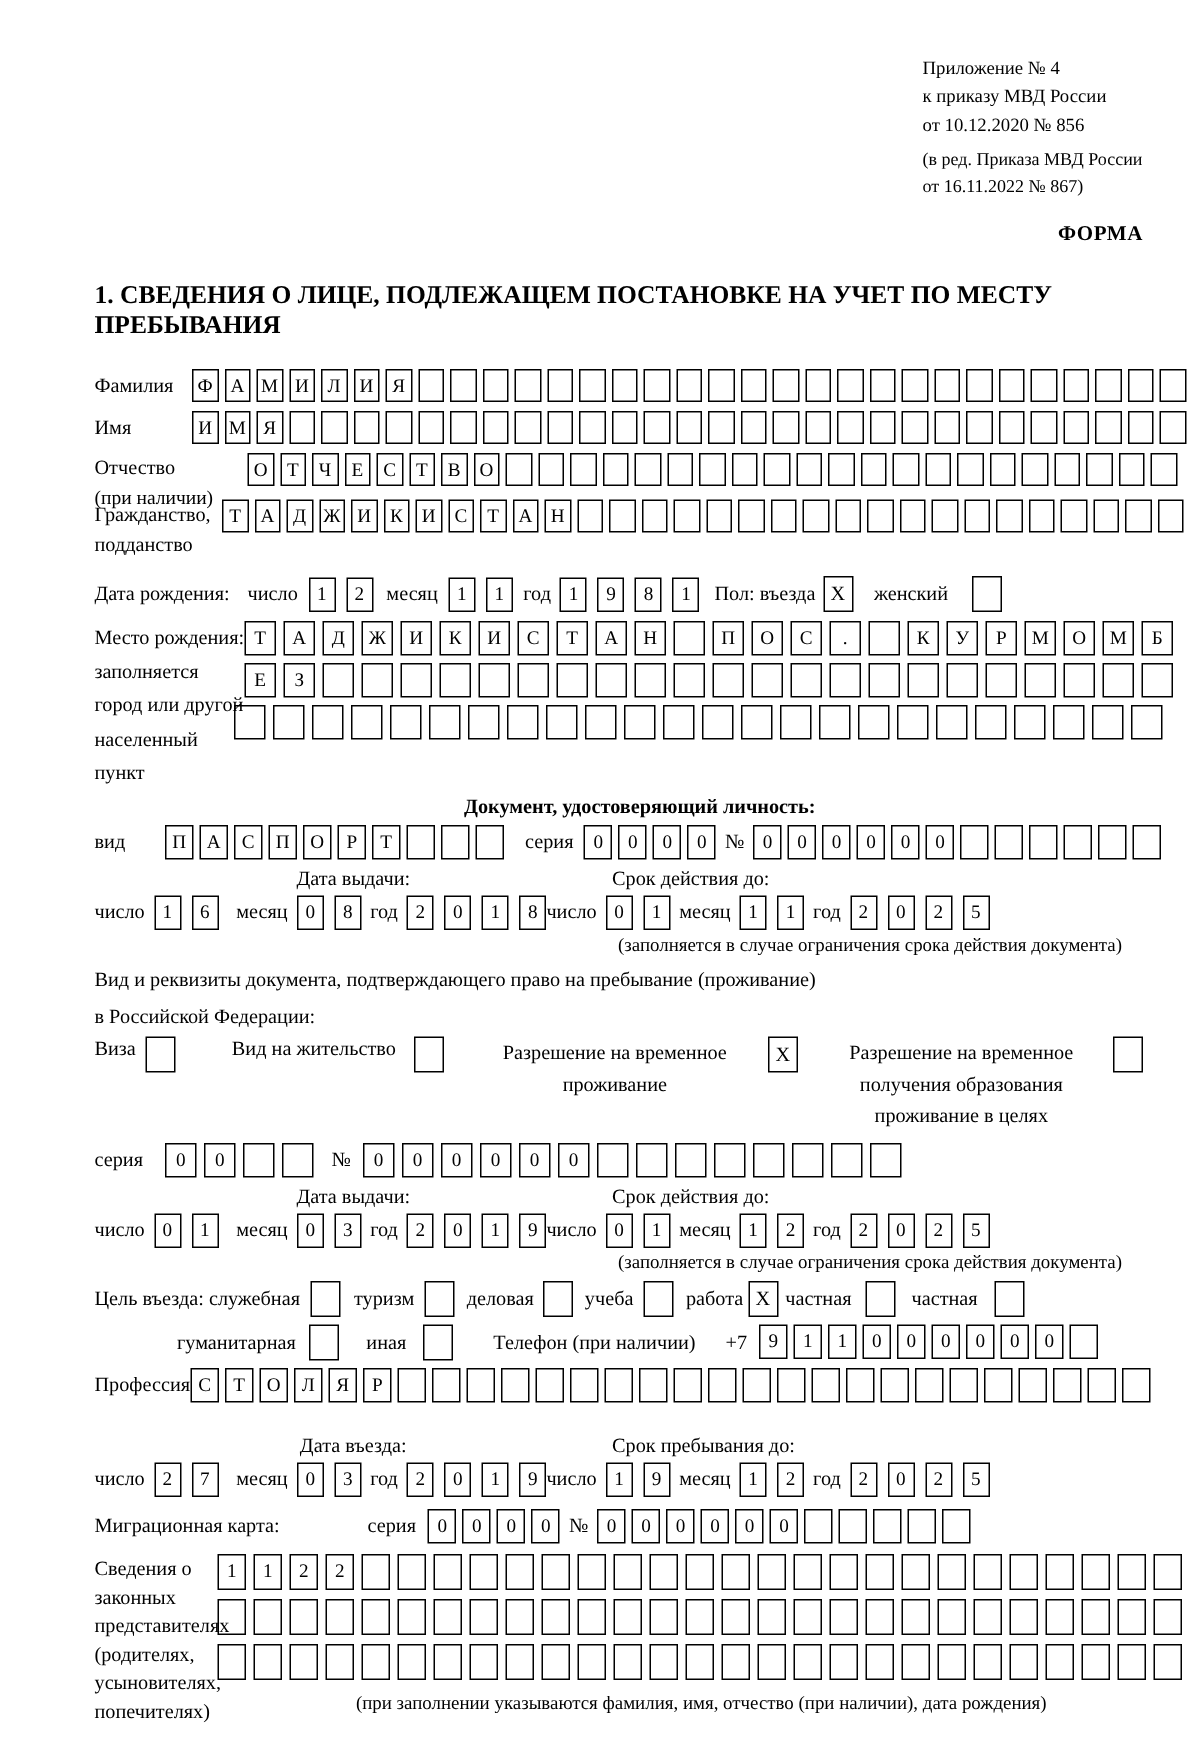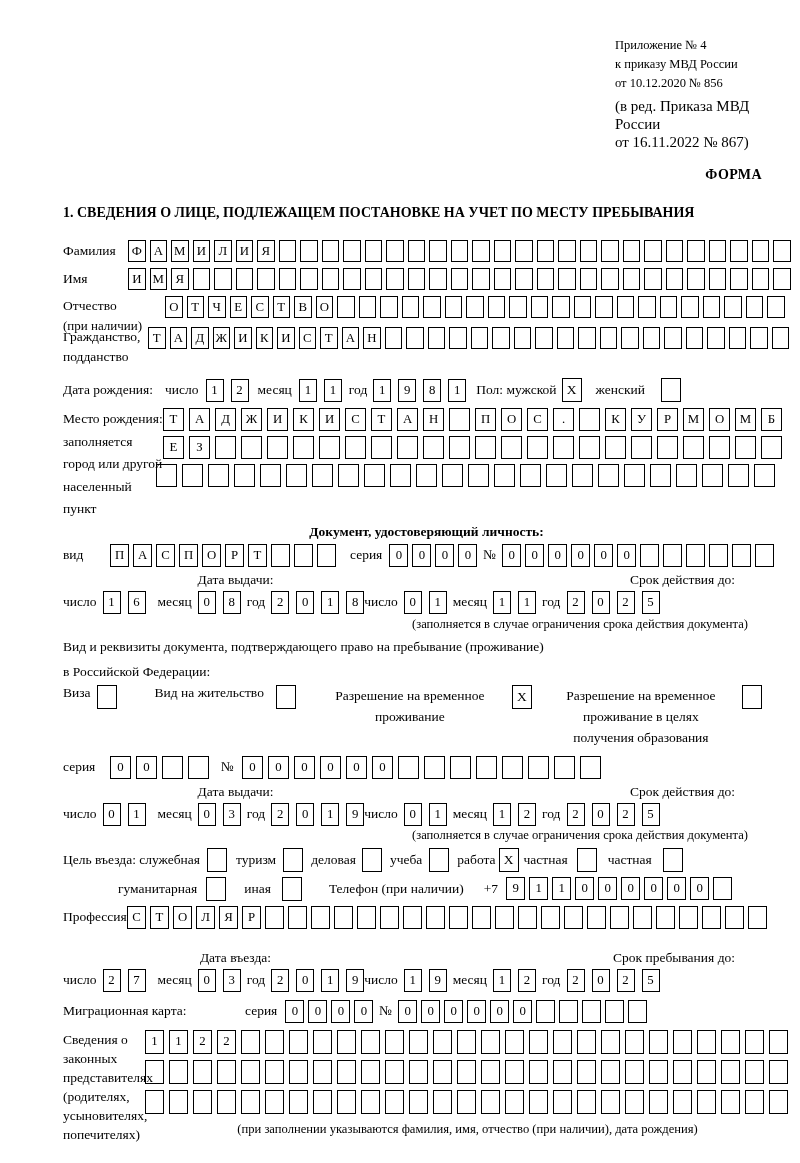--- a/index.html
+++ b/index.html
@@ -5,26 +5,26 @@
   * { box-sizing: border-box; margin: 0; padding: 0; }
   html, body { background: #ffffff; }
   body {
     width: 800px; height: 1163px; margin: 0 auto;
     color: #000; font-family: "Liberation Serif", serif;
     font-size: 13.5px; overflow: hidden;
   }
   .page { padding: 0 10px 0 63px; }
 
   .appendix { margin-left: 552px; padding-top: 36px; font-size: 12.5px; line-height: 19px; }
-  .appendix-note { margin-top: 4px; font-size: 15px; line-height: 18px; }
+  .appendix-note { margin-top: 4px; font-size: 12px; line-height: 18px; }
   .forma { margin-top: 16px; margin-right: 28px; text-align: right; font-weight: bold; font-size: 14px; letter-spacing: .4px; }
 
   .title { margin-top: 20px; text-align: center; font-weight: bold; font-size: 15px; line-height: 22px; }
   .title-underline { display: inline-block; width: 58px; height: 14px; border-bottom: 2px solid #3c3c3c; margin-left: 9px; }
-  .section1 { margin-top: 22px; font-weight: bold; font-size: 14px; }
+  .section1 { margin-top: 22px; font-weight: bold; font-size: 17px; }
 
   .row { display: flex; align-items: center; }
   .top { align-items: flex-start; }
   .lbl { flex: none; }
   .lbl2 { flex: none; height: 22px; overflow: visible; }
   .lbl2 div { line-height: 20px; }
 
   .cells { display: flex; flex: none; }
   .cell {
     border: 1.5px solid #000; flex: none;
@@ -38,21 +38,21 @@
   .cells.gd { gap: 5px; }  .cells.gd .cell { width: 19px;  height: 24px; }
 
   .checkbox {
     width: 20px; height: 24px; border: 1.5px solid #000; flex: none;
     display: flex; align-items: center; justify-content: center; font-size: 13.5px;
   }
 
   .doc-header { margin-top: 3px; text-align: center; font-weight: bold; }
   .hdr2 { display: flex; margin-top: 5px; }
   .hcol-l { width: 345px; text-align: center; }
-  .hcol-r { flex: 1; text-align: right; margin-right: 55px; }
+  .hcol-r { flex: 1; text-align: left; margin-right: 55px; }
   .dgroup { display: flex; align-items: center; gap: 6px; flex: none; }
   .note { text-align: right; font-size: 12.6px; padding-right: 42px; margin-top: 3px; }
 
   .ctrblock { text-align: center; line-height: 21px; flex: none; }
   .lblcol { flex: none; width: 100px; }
   .lblcol div { line-height: 22.5px; }
   .guardcol { flex: none; width: 82px; }
   .guardcol div { line-height: 19px; }
   .gnote { text-align: center; font-size: 12.6px; margin-top: 8px; }
 </style>
@@ -239,21 +239,21 @@
         <div class="cell">1</div>
         <div class="cell">1</div>
       </div>
     <span class="lbl" style="margin-left:7px">год</span>
     <div class="cells dt" style="margin-left:6px">
         <div class="cell">1</div>
         <div class="cell">9</div>
         <div class="cell">8</div>
         <div class="cell">1</div>
       </div>
-    <span class="lbl" style="margin-left:10px">Пол: мужской</span>
+    <span class="lbl" style="margin-left:10px">Пол: въезда</span>
     <div class="checkbox" style="margin-left:5px">X</div>
     <span class="lbl" style="margin-left:14px">женский</span>
     <div class="checkbox" style="margin-left:16px"></div>
   </div>
 
   <div class="row top" style="margin-top:6px">
     <div class="lblcol">
       <div>Место рождения:</div>
       <div>заполняется</div>
       <div>город или другой</div>
@@ -437,22 +437,22 @@
     <div class="checkbox" style="margin-left:6px"></div>
     <span class="lbl" style="margin-left:38px">Вид на жительство</span>
     <div class="checkbox" style="margin-left:12px"></div>
     <div class="ctrblock" style="margin-left:16px;width:196px">
       <div>Разрешение на временное</div>
       <div>проживание</div>
     </div>
     <div class="checkbox" style="margin-left:4px">X</div>
     <div class="ctrblock" style="margin-left:14px;width:190px">
       <div>Разрешение на временное</div>
+      <div>получения образования</div>
       <div>проживание в целях</div>
-      <div>получения образования</div>
     </div>
     <div class="checkbox" style="margin-left:6px"></div>
   </div>
 
   <div class="row" style="margin-top:8px">
     <span class="lbl" style="width:47px">серия</span>
     <div class="cells lg">
         <div class="cell">0</div>
         <div class="cell">0</div>
         <div class="cell"></div>

